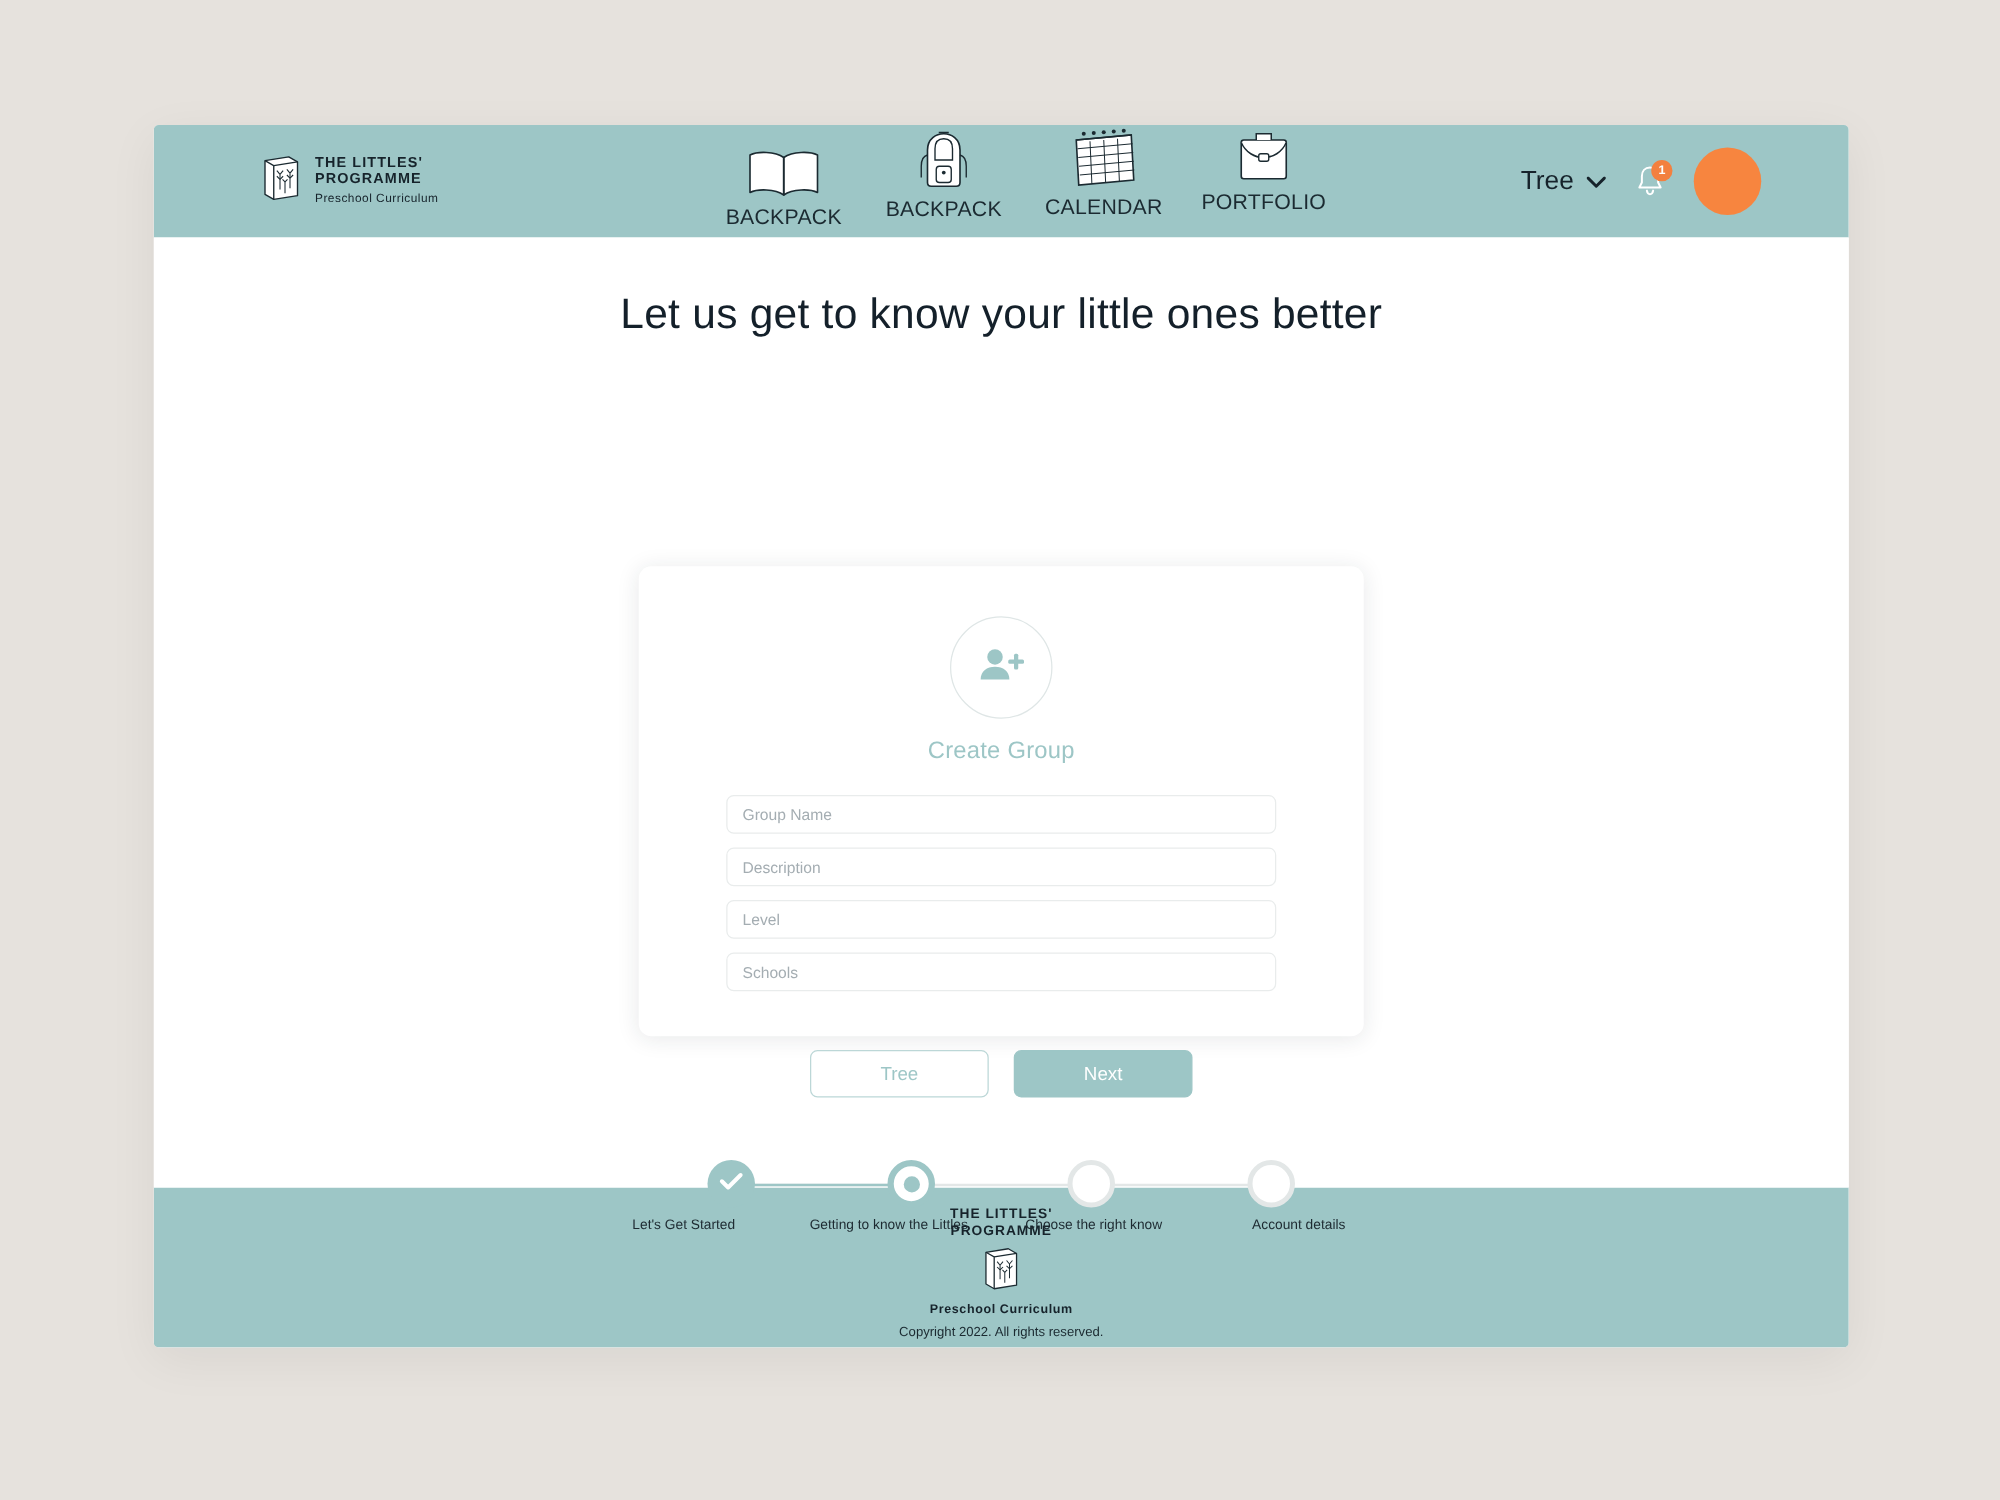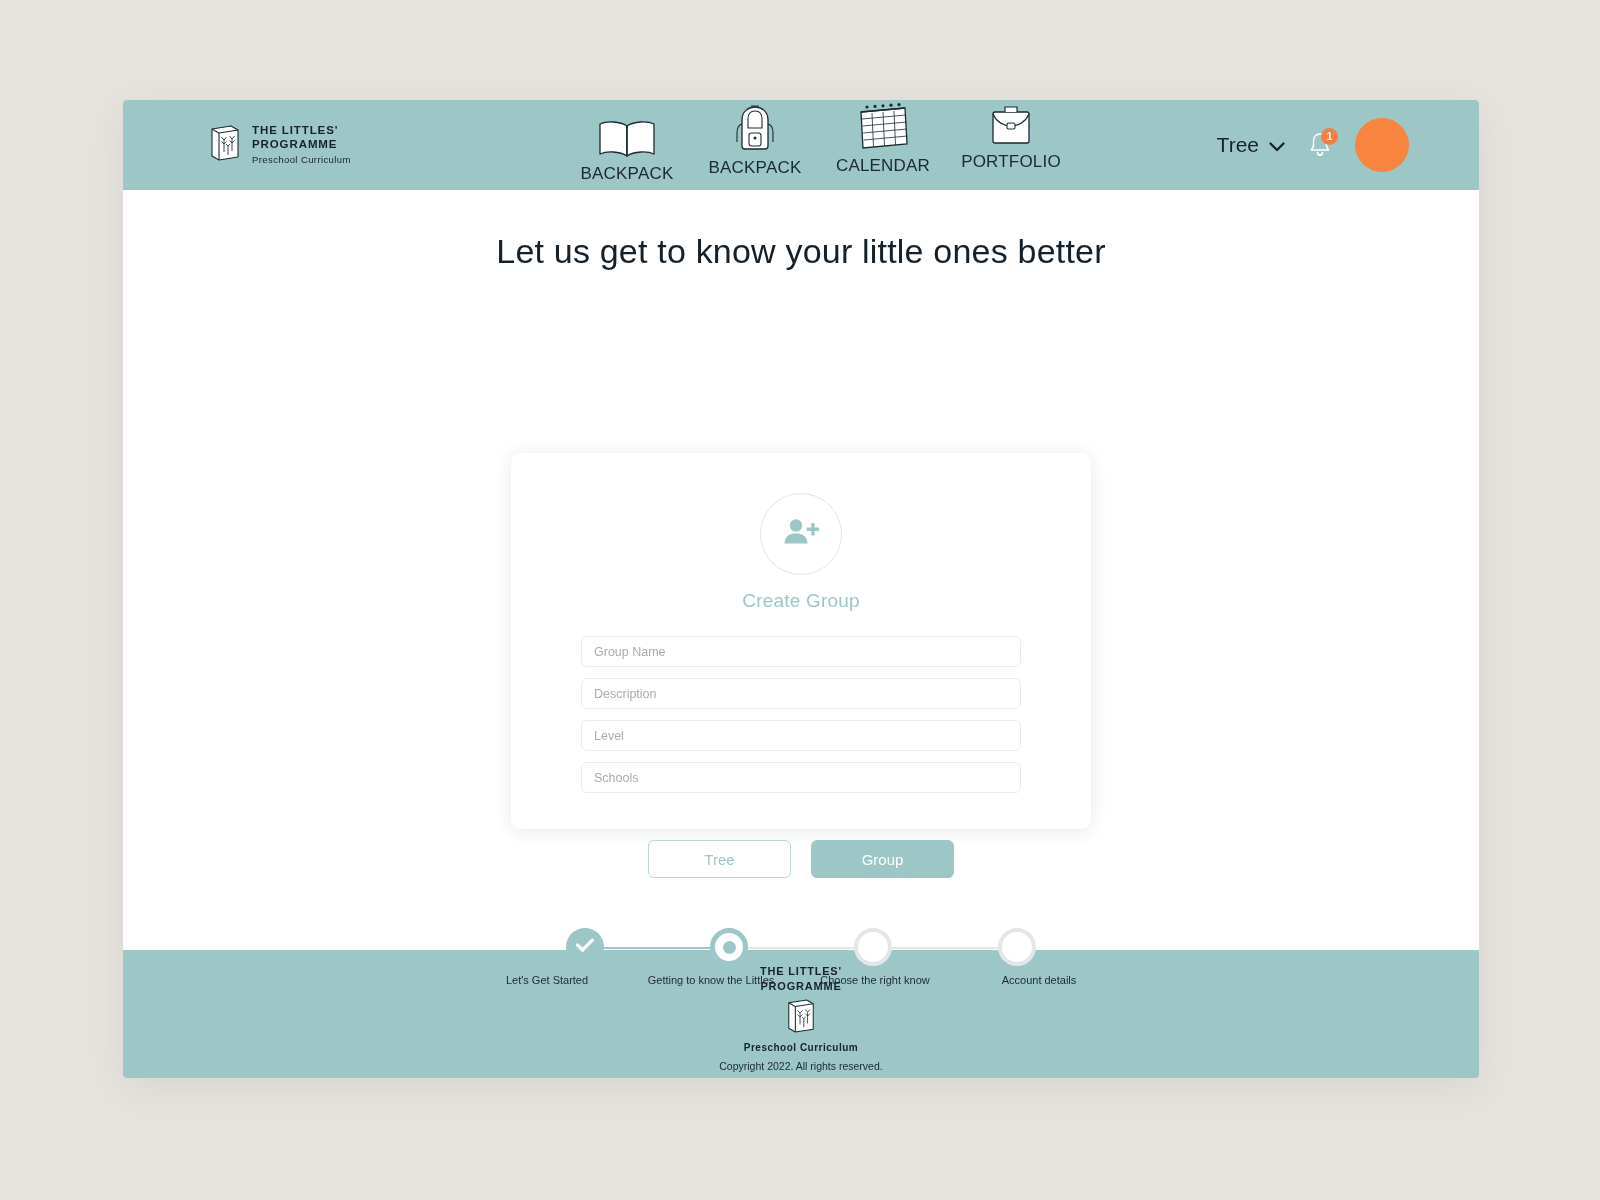--- a/index.html
+++ b/index.html
@@ -406,21 +406,21 @@
         <div class="create-label">Create Group</div>
 
         <input class="field" type="text" placeholder="Group Name" style="">
         <input class="field" type="text" placeholder="Description" style="">
         <input class="field" type="text" placeholder="Level" style="">
         <input class="field" type="text" placeholder="Schools" style="">
       </div>
 
       <div class="actions">
         <button class="btn btn-back">Tree</button>
-        <button class="btn btn-next">Group</button>
+        <button class="btn btn-next">Next</button>
       </div>
 
       <div class="stepper">
         <div class="step-track">
           <div class="step-line"></div>
           <div class="step-line-done"></div>
 
           <div class="node done">
             <span>
               <svg width="20" height="16" viewBox="0 0 20 16">

